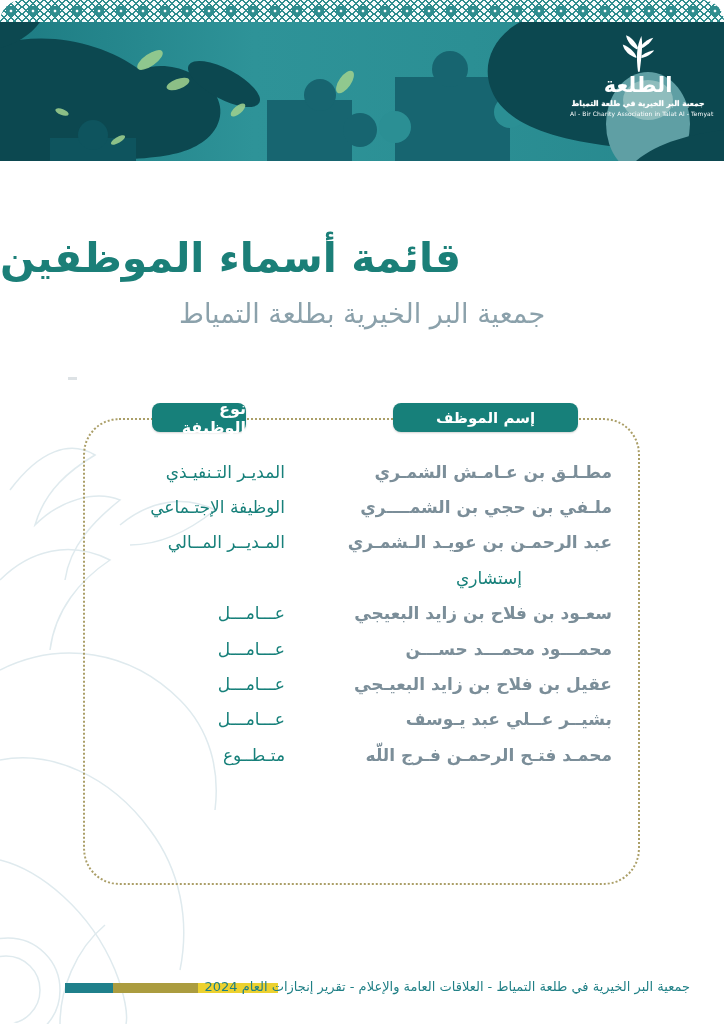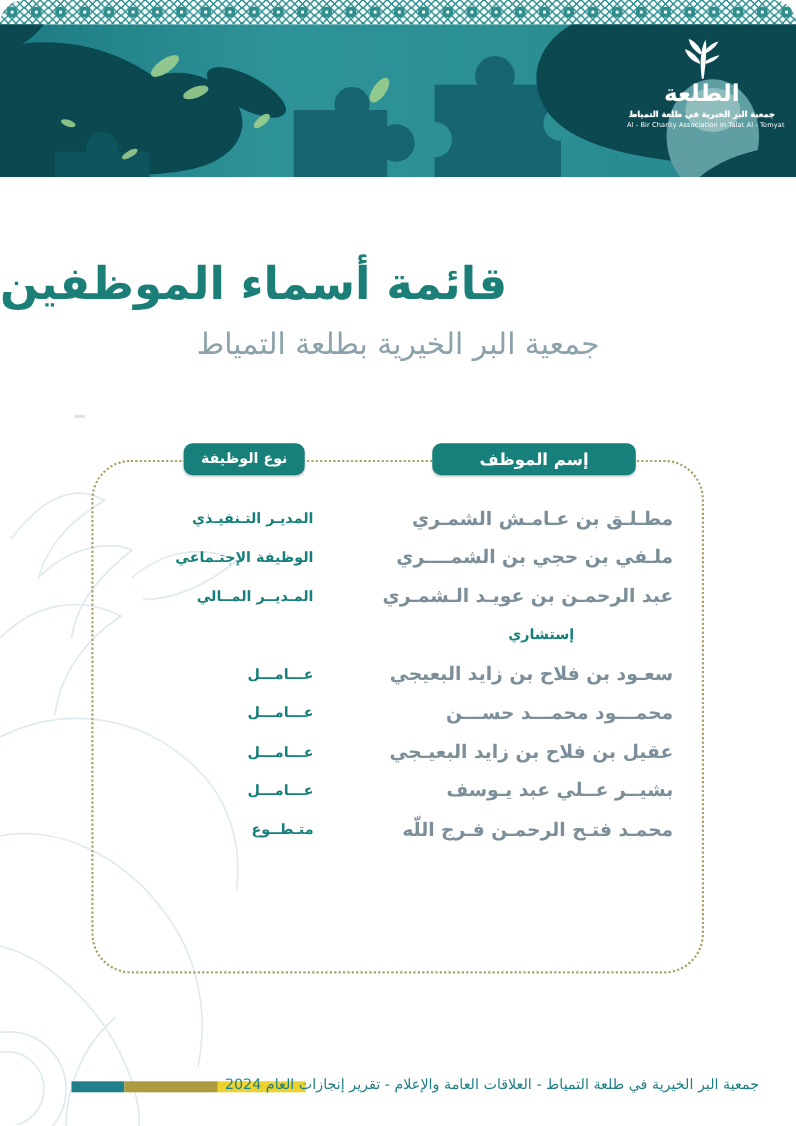--- a/index.html
+++ b/index.html
@@ -43,32 +43,32 @@
     position:absolute;left:83px;top:418px;width:553px;height:463px;
     border:2px dotted #ab9f68;border-radius:36px;background:transparent;
   }
   .pill{
     position:absolute;height:29px;background:#17807a;border-radius:8px;
     display:flex;align-items:center;justify-content:center;
     color:#ffffff;font-weight:bold;direction:rtl;
     box-shadow:0 1px 2px rgba(0,0,0,0.18);
   }
   .pill-name{left:393px;top:403px;width:185px;font-size:15px;}
-  .pill-job{left:167px;top:403px;width:110px;font-size:13px;}
+  .pill-job{left:152px;top:403px;width:94px;font-size:16px;}
   
   .rows{
     position:absolute;left:95px;top:454px;width:517px;direction:rtl;
   }
   .row{display:flex;align-items:center;height:35.4px;}
   .cell-name{
     width:237px;text-align:right;font-size:17px;font-weight:bold;color:#7b8e99;
     white-space:nowrap;
   }
   .cell-job{
-    width:170px;margin-right:90px;text-align:right;font-size:13px;font-weight:bold;color:#17807a;
+    width:170px;margin-right:90px;text-align:right;font-size:17px;font-weight:normal;color:#17807a;
     white-space:nowrap;
     margin-left:16px;
   }
   
   .watermark{position:absolute;left:0;top:430px;pointer-events:none;}
   
   .footer-bars{position:absolute;left:65px;top:983px;height:10px;display:flex;}
   .bar{height:10px;}
   .bar-teal{width:48px;background:#1f808b;}
   .bar-olive{width:85px;background:#ab9c3f;}

